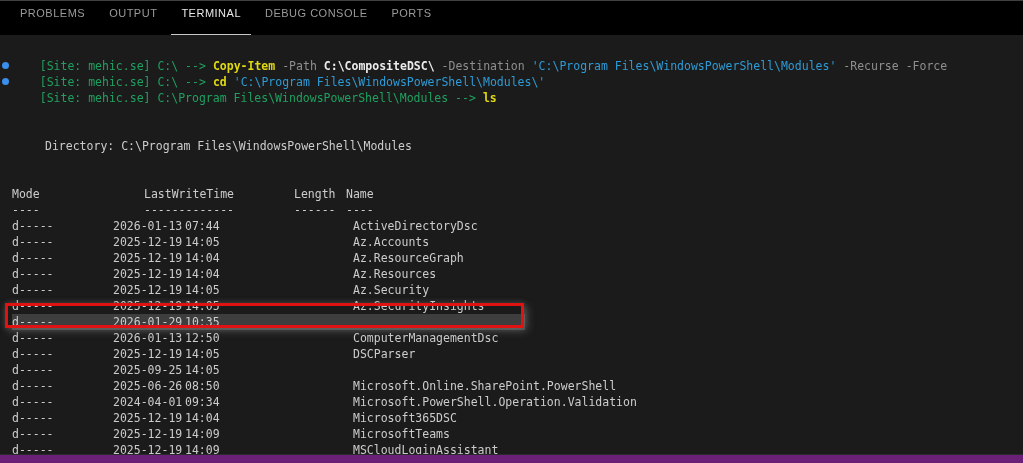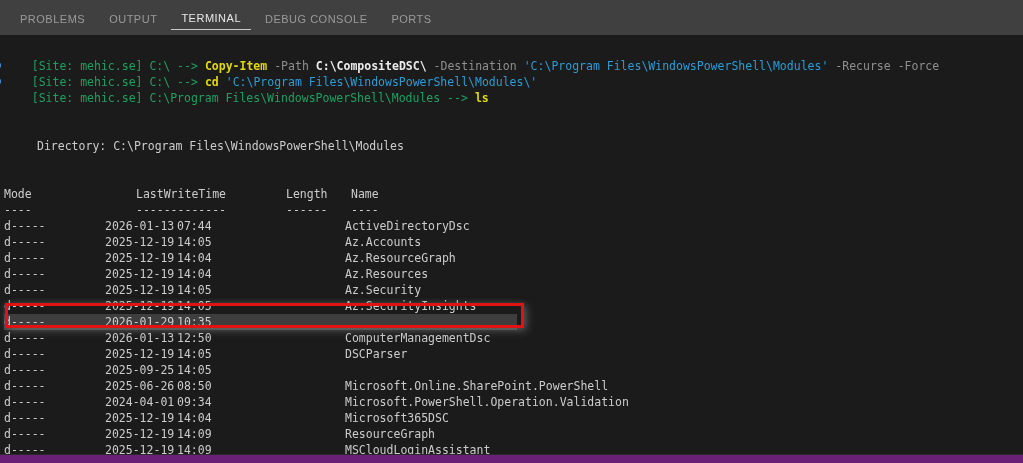--- a/index.html
+++ b/index.html
@@ -8,44 +8,43 @@
     background:#1b1b1b;
     font-family:"DejaVu Sans Mono", monospace;
     position:relative;
   }
 
   
   .tabbar {
     height:35px;
     border-top:1px solid #404040;
     display:flex;
-    align-items:center;
     padding-left:10px;
-    background:#404040;
+    background:#000000;
   }
   .tab {
     font-family:"Liberation Sans", sans-serif;
     font-size:11px;
     letter-spacing:.5px;
     color:#9a9a9a;
     padding:6px 10px 5px 10px;
     margin-right:4px;
     cursor:pointer;
     white-space:nowrap;
   }
   .tab.active {
     color:#e7e7e7;
     border-bottom:1.5px solid #c9c9c9;
   }
 
   
   .terminal {
     position:absolute;
     top:35px; left:0; right:0; bottom:0;
-    padding:7px 0 0 4px;
+    padding:7px 0 0 12px;
     font-size:11.5px;
     line-height:16px;
     color:#cccccc;
   }
   .tline { position:relative; height:16px; white-space:pre; }
   .seg { white-space:pre; }
   .seg + .seg { margin-left:7px; }
   .green  { color:#1fa05f; }
   .yellow { color:#e0d911; font-weight:bold; }
   .gray   { color:#8f8f8f; }
@@ -58,21 +57,21 @@
   }
   .spacer { height:16px; }
   .dirline { padding-left:33px; height:16px; white-space:pre; }
 
   
   .hdr { position:relative; height:16px; }
   .hdr span { position:absolute; top:0; white-space:pre; }
   .h-mode { left:0; }
   .h-lwt  { left:132px; }
   .h-len  { left:282px; }
-  .h-name { left:347px; }
+  .h-name { left:334px; }
 
   .row {
     display:grid;
     grid-template-columns:101px 72px 168px auto;
     height:16px;
     white-space:pre;
   }
   .row.hl {
     background:#3e3e3e;
     width:513px;
@@ -151,19 +150,19 @@
   <div class="row"><span>d-----</span><span>2025-12-19</span><span>14:04</span><span>Az.Resources</span></div>
   <div class="row"><span>d-----</span><span>2025-12-19</span><span>14:05</span><span>Az.Security</span></div>
   <div class="row"><span>d-----</span><span>2025-12-19</span><span>14:05</span><span>Az.SecurityInsights</span></div>
   <div class="row hl"><span>d-----</span><span>2026-01-29</span><span>10:35</span></div>
   <div class="row"><span>d-----</span><span>2026-01-13</span><span>12:50</span><span>ComputerManagementDsc</span></div>
   <div class="row"><span>d-----</span><span>2025-12-19</span><span>14:05</span><span>DSCParser</span></div>
   <div class="row"><span>d-----</span><span>2025-09-25</span><span>14:05</span></div>
   <div class="row"><span>d-----</span><span>2025-06-26</span><span>08:50</span><span>Microsoft.Online.SharePoint.PowerShell</span></div>
   <div class="row"><span>d-----</span><span>2024-04-01</span><span>09:34</span><span>Microsoft.PowerShell.Operation.Validation</span></div>
   <div class="row"><span>d-----</span><span>2025-12-19</span><span>14:04</span><span>Microsoft365DSC</span></div>
-  <div class="row"><span>d-----</span><span>2025-12-19</span><span>14:09</span><span>ResourceGraph</span></div>
+  <div class="row"><span>d-----</span><span>2025-12-19</span><span>14:09</span><span>MicrosoftTeams</span></div>
   <div class="row"><span>d-----</span><span>2025-12-19</span><span>14:09</span><span>MSCloudLoginAssistant</span></div>
 
   <div class="redbox"></div>
 </div>
 
 <div class="statusbar"></div>
 
 </body></html>

